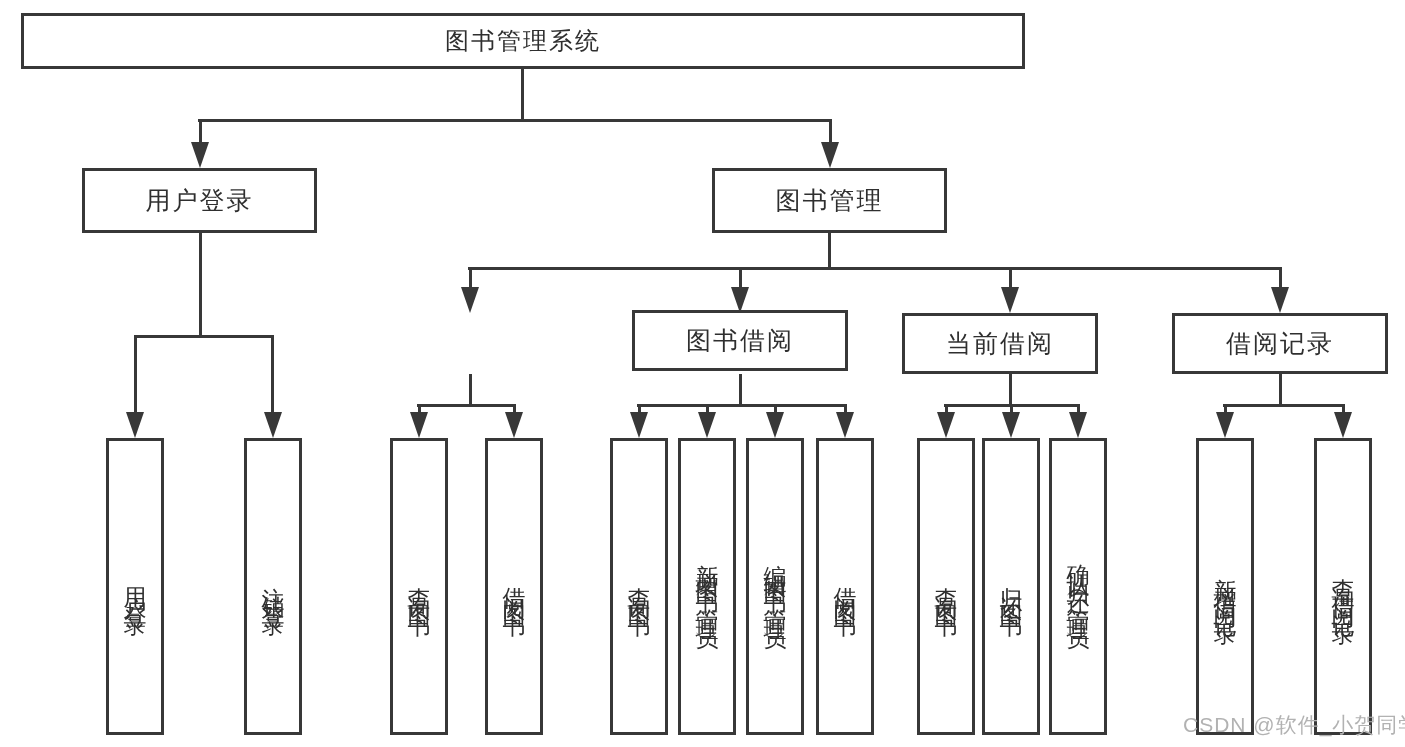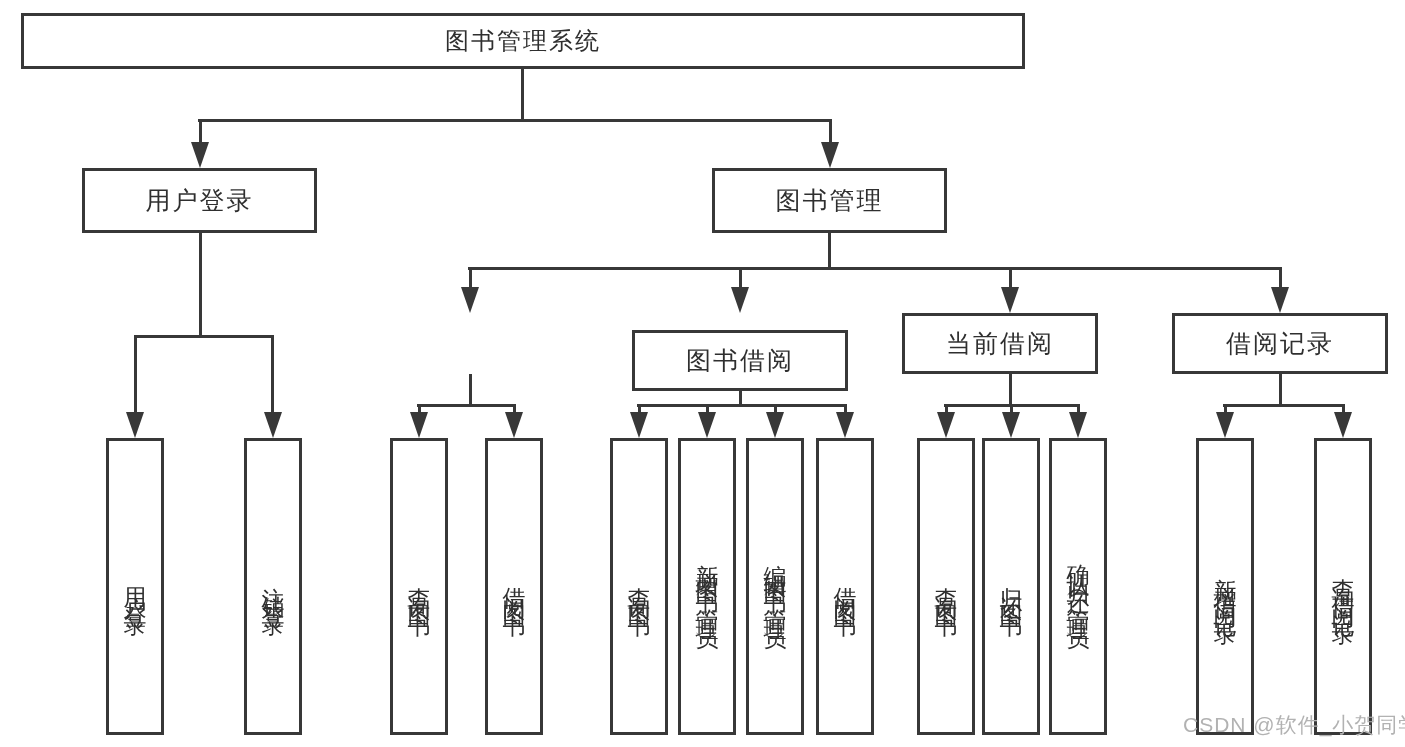--- a/index.html
+++ b/index.html
@@ -65,21 +65,21 @@
 </head>
 <body>
 
 <div id="canvas">
 
   <div class="hbox root" style="left:21px;top:13px;width:1004px;height:56px;">图书管理系统</div>
 
   <div class="hbox" style="left:82px;top:168px;width:235px;height:65px;">用户登录</div>
   <div class="hbox" style="left:712px;top:168px;width:235px;height:65px;">图书管理</div>
 
-  <div class="hbox" style="left:632px;top:330px;width:216px;height:61px;">图书借阅</div>
+  <div class="hbox" style="left:632px;top:310px;width:216px;height:61px;">图书借阅</div>
   <div class="hbox" style="left:902px;top:313px;width:196px;height:61px;">当前借阅</div>
   <div class="hbox" style="left:1172px;top:313px;width:216px;height:61px;">借阅记录</div>
 
   <div class="leaf" style="left:106px;top:438px;">
     <span class="vt">用户登录</span>
   </div>
   <div class="leaf" style="left:244px;top:438px;">
     <span class="vt">注销登录</span>
   </div>
 

